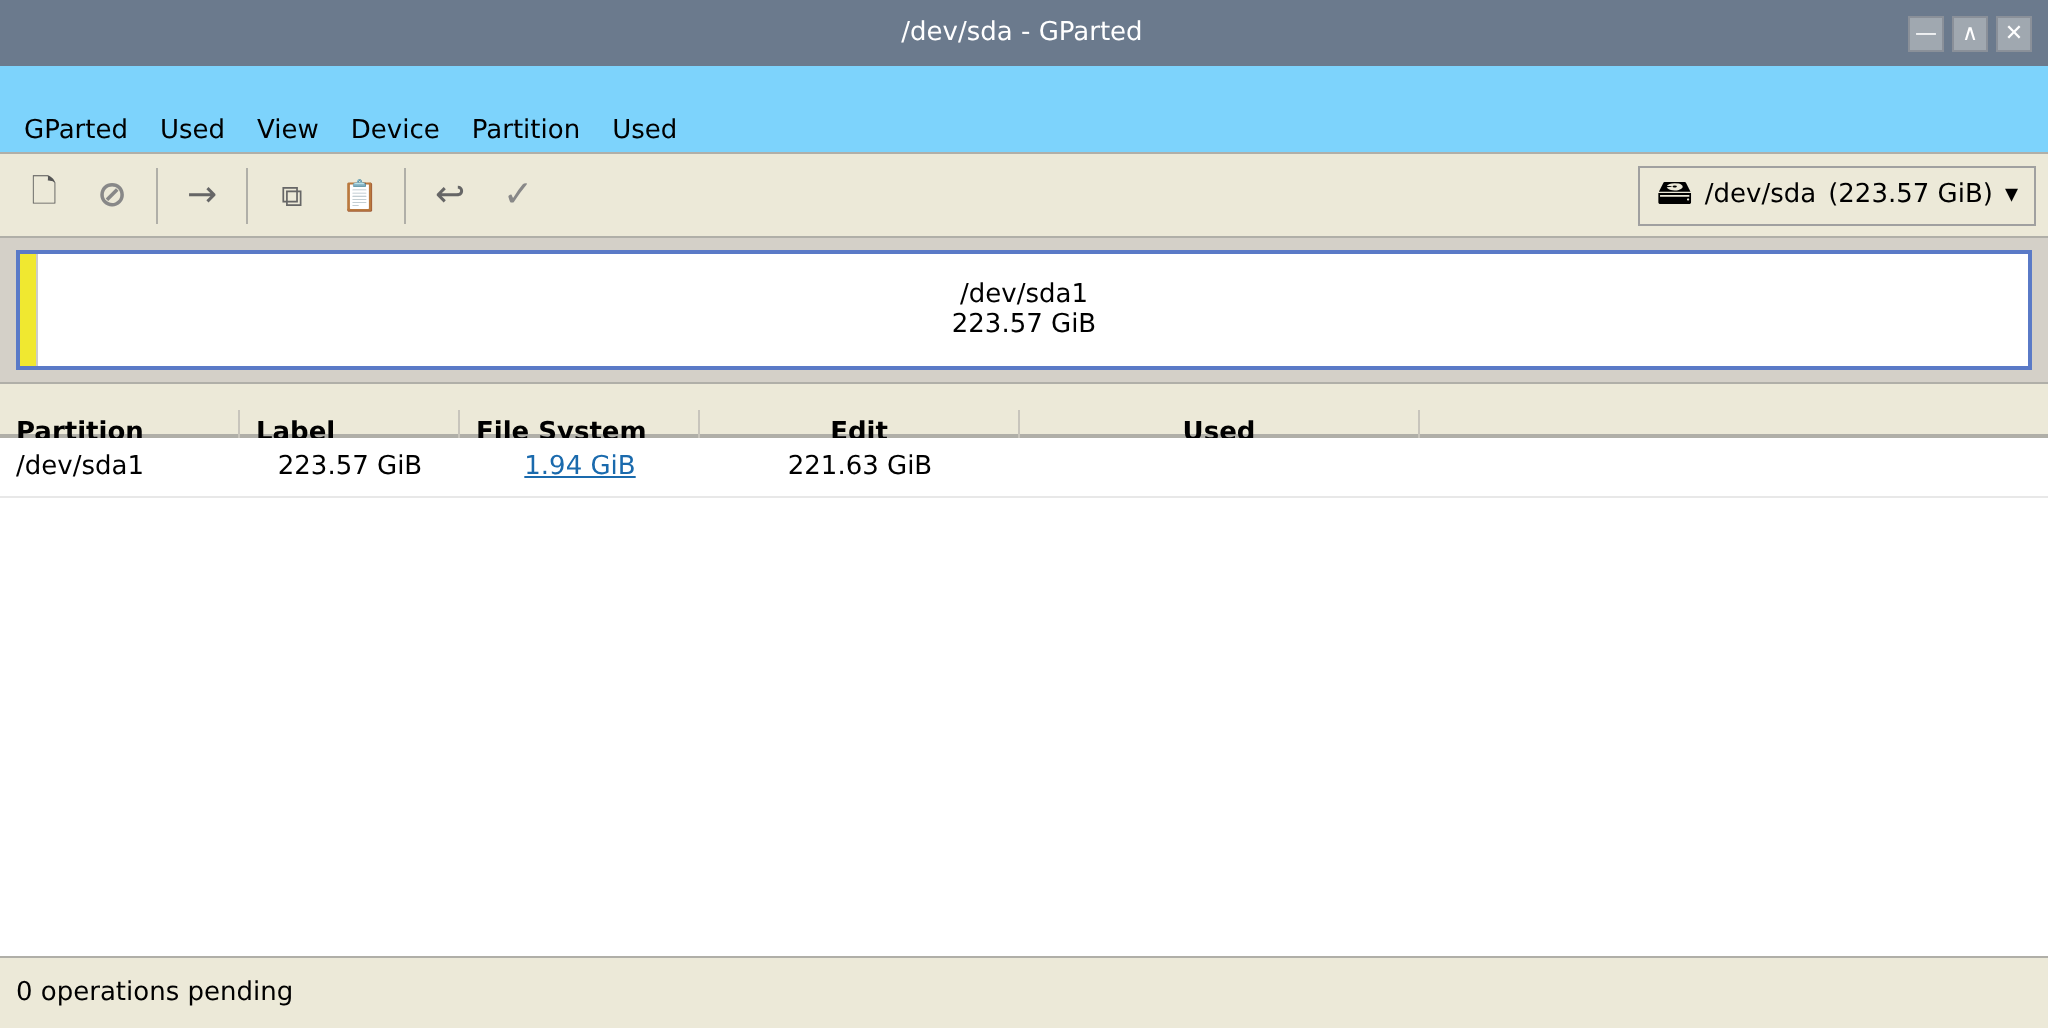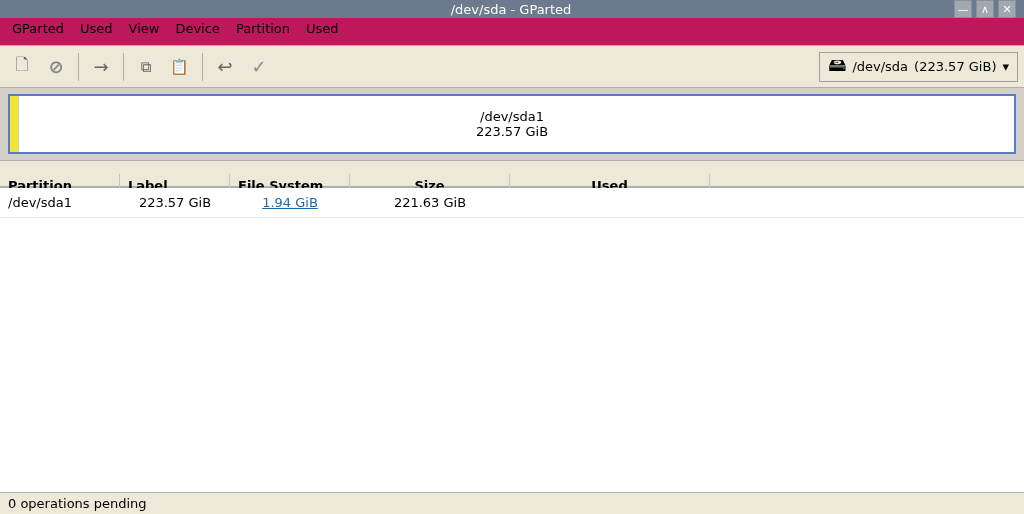--- a/index.html
+++ b/index.html
@@ -17,21 +17,21 @@
     
     #title-bar {
       background: #6b7a8d;
       color: #fff;
       text-align: center;
       padding: 4px 8px;
       font-size: 13px;
       display: flex;
       align-items: center;
       justify-content: space-between;
-      height: 18px;
+      height: 33px;
       flex-shrink: 0;
     }
     #title-bar-title {
       flex: 1;
       text-align: center;
     }
     #title-bar-controls {
       display: flex;
       gap: 4px;
     }
@@ -43,24 +43,24 @@
       display: flex;
       align-items: center;
       justify-content: center;
       cursor: pointer;
       font-size: 11px;
       color: #fff;
     }
 
     
     #menu-bar {
-      background: #be185d;
-      height: 28px;
-      display: flex;
-      align-items: flex-start;
+      background: #7dd3fc;
+      height: 44px;
+      display: flex;
+      align-items: flex-end;
       padding: 0 4px;
       border-bottom: 1px solid #b0afa8;
       flex-shrink: 0;
     }
     .menu-item {
       padding: 3px 8px;
       cursor: pointer;
       color: #000;
       font-size: 13px;
     }
@@ -207,21 +207,21 @@
       height: 14px;
       background: #1a3a8a;
       display: inline-block;
       vertical-align: middle;
       margin-right: 4px;
     }
 
     
     #status-bar {
       background: #ece9d8;
-      height: 22px;
+      height: 36px;
       border-top: 1px solid #b0afa8;
       display: flex;
       align-items: center;
       padding: 0 8px;
       font-size: 13px;
       color: #000;
       flex-shrink: 0;
       text-align: right;
     }
   </style>
@@ -286,21 +286,21 @@
 <div id="partition-visual">
   <div class="partition-name">/dev/sda1</div>
   <div class="partition-size">223.57 GiB</div>
 </div>
 
 <div id="partition-table">
   <div id="table-header">
     <div class="th">Partition</div>
     <div class="th">Label</div>
     <div class="th">File System</div>
-    <div class="th th-center">Size</div>
+    <div class="th th-center">Edit</div>
     <div class="th th-center">Used</div>
     <div class="th th-center">Flags</div>
   </div>
   <div id="table-body">
     <div class="table-row">
       <div class="td">/dev/sda1</div>
       <div class="td td-center">223.57 GiB</div>
       <div class="td td-center td-blue">1.94 GiB</div>
       <div class="td td-center">221.63 GiB</div>
       <div class="td td-center"></div>

